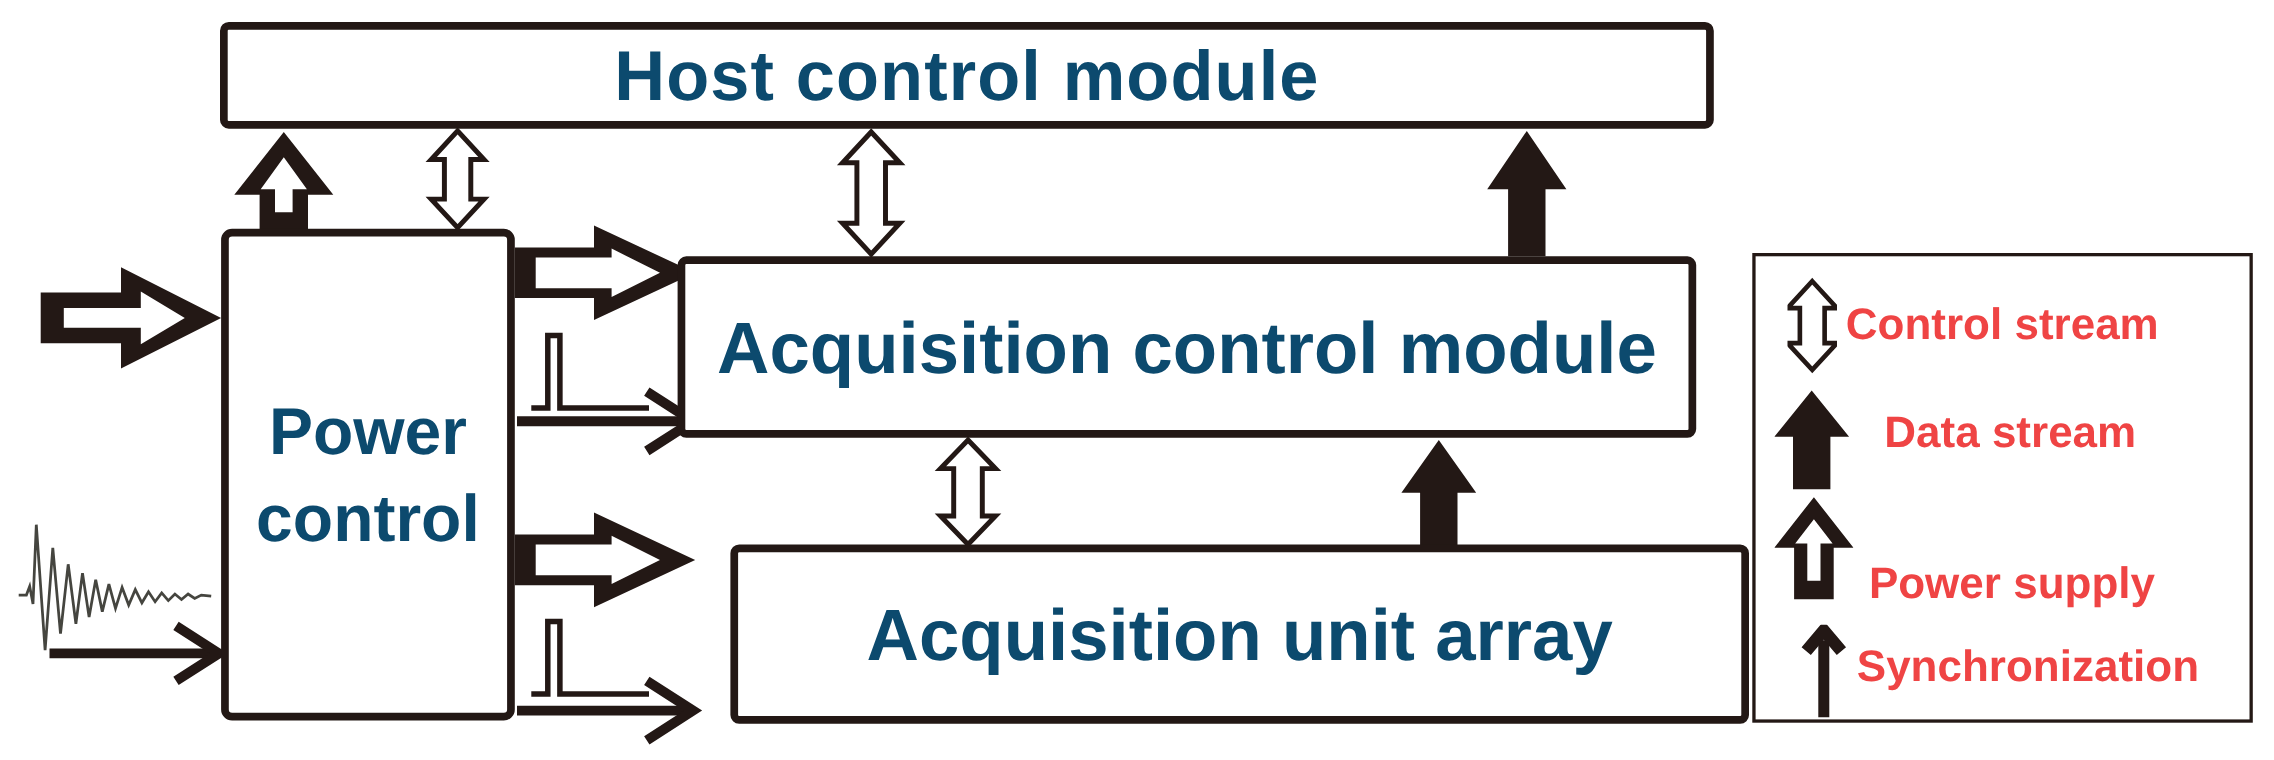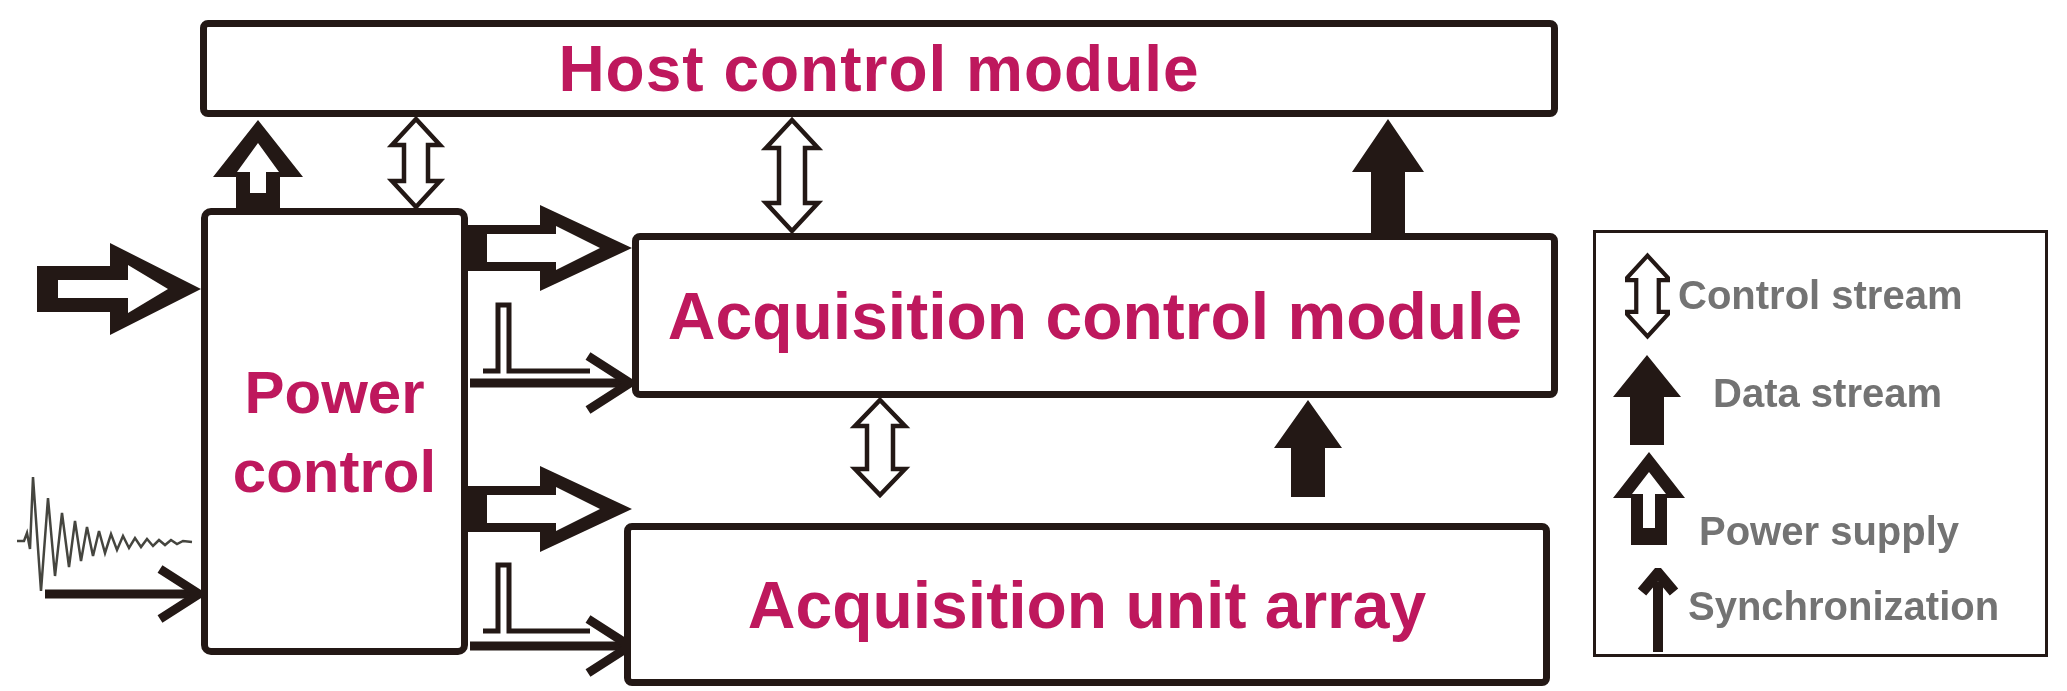--- a/index.html
+++ b/index.html
@@ -3,33 +3,33 @@
 <meta charset="utf-8">
 <style>
   html,body{margin:0;padding:0;background:#ffffff;}
   .stage{
     position:relative;width:2067px;height:691px;background:#ffffff;overflow:hidden;
     font-family:"Liberation Sans", sans-serif;color:#231815;
   }
   .box{
     position:absolute;background:#ffffff;border:7px solid #231815;box-sizing:border-box;
     display:flex;align-items:center;justify-content:center;text-align:center;
-    font-weight:bold;color:#be185d;
+    font-weight:bold;color:#0c4a6e;
   }
   .box-host{left:200px;top:20px;width:1358px;height:97px;border-radius:8px;font-size:64px;letter-spacing:1px;}
   .box-power{left:201px;top:208px;width:267px;height:447px;border-radius:10px;font-size:60px;line-height:79px;flex-direction:column;align-items:center;}
-  .box-acqctl{left:632px;top:233px;width:926px;height:165px;border-radius:8px;font-size:66px;}
-  .box-acqarr{left:624px;top:495px;width:926px;height:163px;border-radius:8px;font-size:66px;margin-top:28px;}
+  .box-acqctl{left:616px;top:233px;width:926px;height:165px;border-radius:8px;font-size:66px;}
+  .box-acqarr{left:664px;top:495px;width:926px;height:163px;border-radius:8px;font-size:66px;}
   .legend{
     position:absolute;left:1593px;top:230px;width:455px;height:427px;
     border:3px solid #231815;box-sizing:border-box;background:#ffffff;
   }
   .legend .row{position:absolute;}
   .legend .row .lbl{
-    position:absolute;font-weight:bold;font-size:40px;line-height:48px;white-space:nowrap;color:#737373;
+    position:absolute;font-weight:bold;font-size:40px;line-height:48px;white-space:nowrap;color:#ef4444;
   }
   .overlay{position:absolute;left:0;top:0;width:2067px;height:691px;}
 </style>
 </head>
 <body>
 
 <div class="stage">
 
   <svg class="overlay" viewBox="0 0 2067 691">
 

